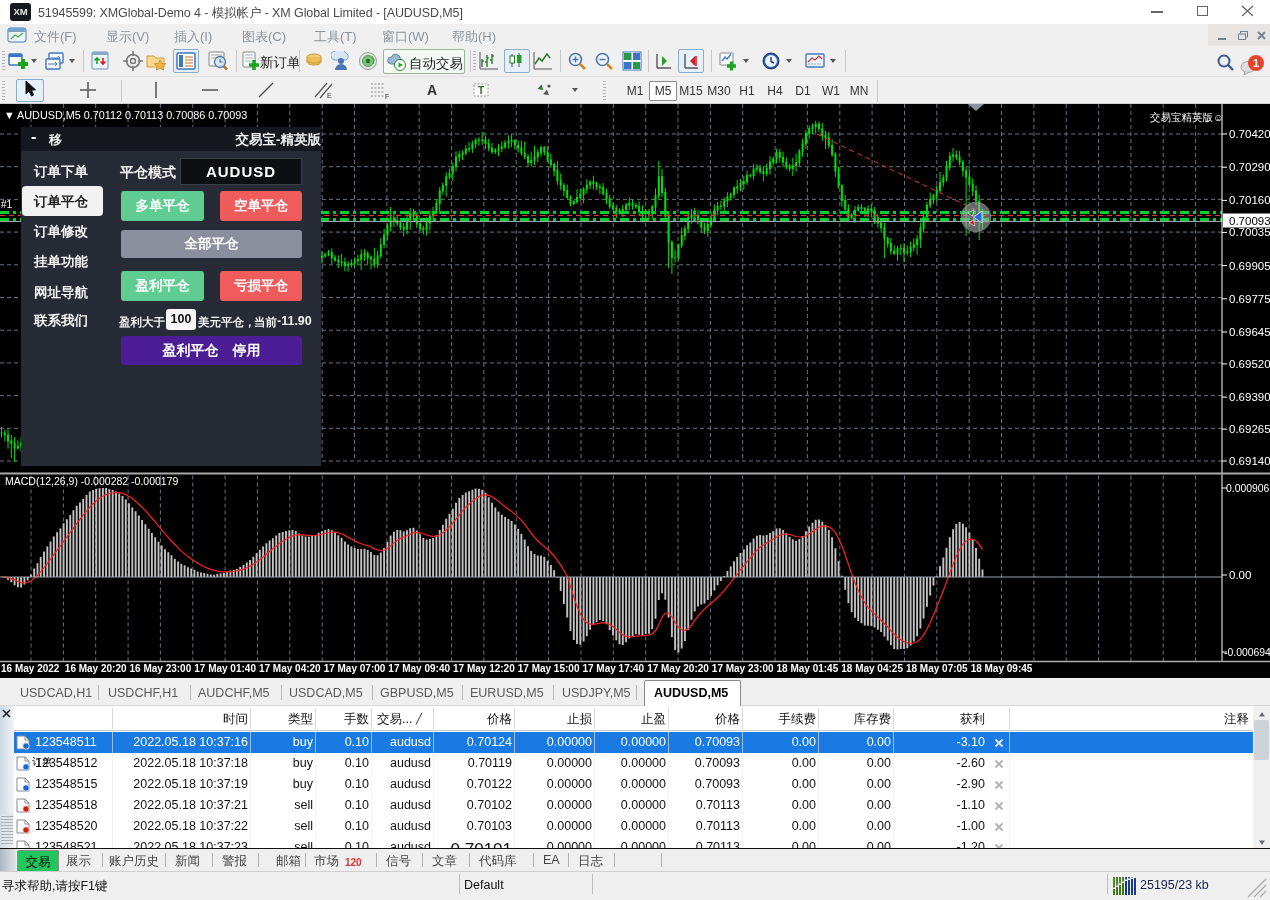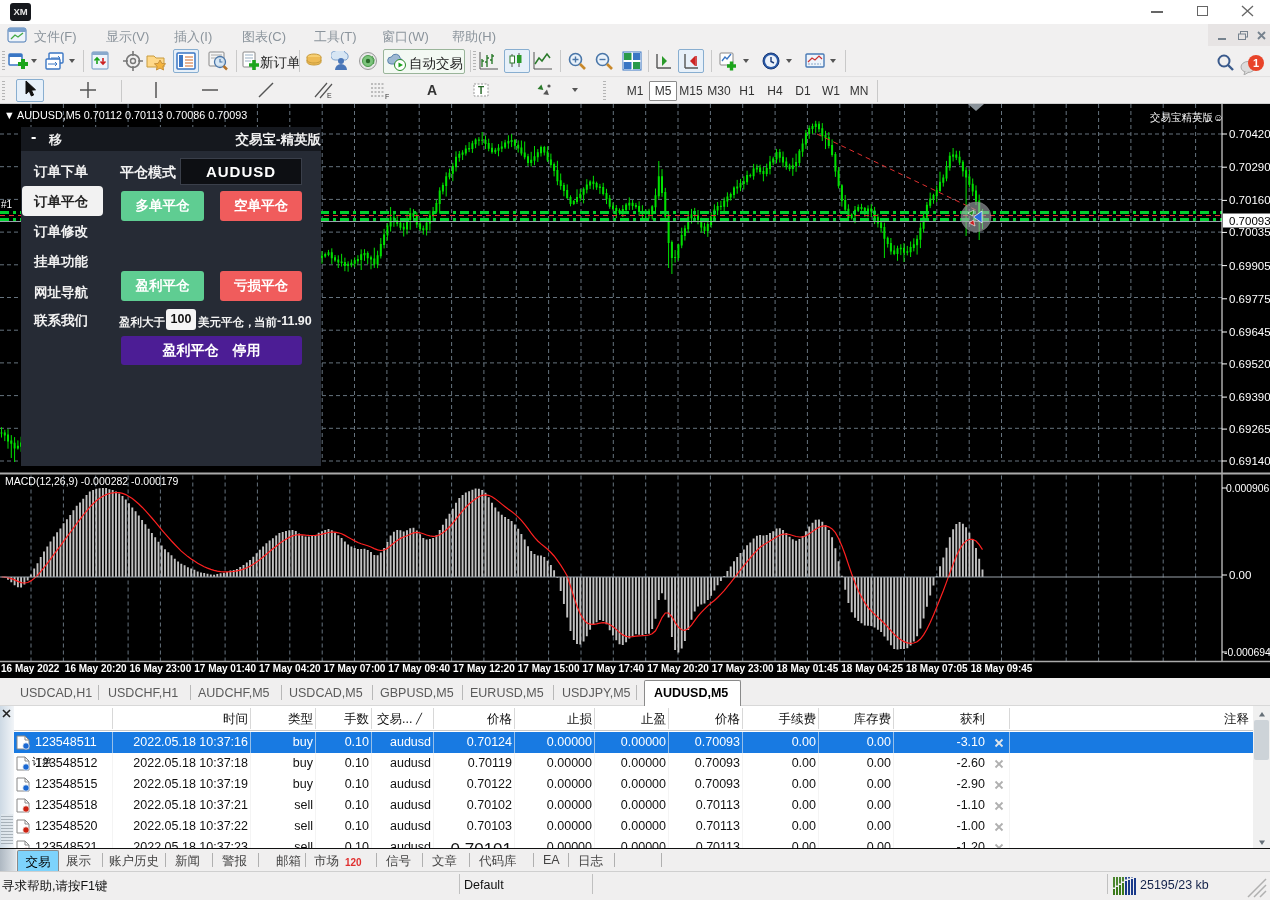--- a/index.html
+++ b/index.html
@@ -7,20 +7,21 @@
 .bar{position:absolute;left:0;width:1270px;}
 .pressed{background:#e7f0f9;border:1px solid #88aed0;border-radius:2px;}
 .tf{position:absolute;text-align:center;width:28px;top:3px;padding:3px 0;font-size:12px;color:#333;}
 .grip{position:absolute;width:3px;height:20px;background:repeating-linear-gradient(180deg,#b5b5b5 0 1px,#f0efef 1px 3px);}
 .vsep{position:absolute;width:1px;height:22px;background:#c9c9c9;}
 .dd{position:absolute;width:0;height:0;border-left:3.5px solid transparent;border-right:3.5px solid transparent;border-top:4px solid #555;}
 </style></head><body>
 
 <div class="bar" style="top:0;height:24px;background:#ffffff;">
  <div class="abs" style="left:10px;top:3px;width:21px;height:18px;background:#16181d;border-radius:3px;color:#e8e8e8;font-size:9.5px;font-weight:bold;text-align:center;line-height:18px;">XM</div>
+ <div class="abs" style="left:38px;top:5px;font-size:12.5px;letter-spacing:-0.1px;color:#4a4a4a;">51945599: XMGlobal-Demo 4 - 模拟帐户 - XM Global Limited - [AUDUSD,M5]</div>
  <div class="abs" style="left:1151px;top:11px;width:12px;height:1.5px;background:#666;"></div>
  <div class="abs" style="left:1197px;top:6px;width:11px;height:10px;border:1.5px solid #666;"></div>
  <svg class="abs" style="left:1241px;top:5px;" width="13" height="12">
       <path d="M1 1 L12 11 M12 1 L1 11" stroke="#666" stroke-width="1.3"></path>
     </svg>
 </div>
 <div class="bar" style="top:24px;height:22px;background:#f1f0f0;">
     <svg class="abs" style="left:7px;top:3px" width="20" height="17">
       <rect x="1" y="1" width="18" height="14" rx="2" fill="#eef4fb" stroke="#4a7ab5"></rect>
       <rect x="1" y="1" width="18" height="4" rx="1" fill="#7aa0cc"></rect>
@@ -315,20 +316,21 @@
  <div class="abs" style="left:1px;top:59px;width:81px;height:30px;background:#f2f2f2;border-radius:4px;"></div>
  <div class="abs" style="left:13px;top:66px;color:#222;font-size:13.5px;font-weight:bold;">订单平仓</div>
  <div class="abs" style="left:13px;top:96px;color:#f2f2f2;font-size:13.5px;font-weight:bold;">订单修改</div>
  <div class="abs" style="left:13px;top:126px;color:#f2f2f2;font-size:13.5px;font-weight:bold;">挂单功能</div>
  <div class="abs" style="left:13px;top:157px;color:#f2f2f2;font-size:13.5px;font-weight:bold;">网址导航</div>
  <div class="abs" style="left:13px;top:185px;color:#f2f2f2;font-size:13.5px;font-weight:bold;">联系我们</div>
  <div class="abs" style="left:99px;top:37px;color:#f2f2f2;font-size:14px;font-weight:bold;">平仓模式</div>
  <div class="abs" style="left:159px;top:31px;width:122px;height:27px;background:#0d0f13;border:1px solid #3a3f4a;text-align:center;line-height:25px;color:#fff;font-size:15px;font-weight:bold;letter-spacing:1px;">AUDUSD</div>
  <div class="abs" style="left:100px;top:64px;width:83px;height:30px;background:#5fcd92;border-radius:3px;text-align:center;line-height:30px;color:#fff;font-size:13.5px;font-weight:bold;">多单平仓</div>
  <div class="abs" style="left:199px;top:64px;width:82px;height:30px;background:#f05c5c;border-radius:3px;text-align:center;line-height:30px;color:#fff;font-size:13.5px;font-weight:bold;">空单平仓</div>
+ <div class="abs" style="left:100px;top:103px;width:181px;height:28px;background:#8b8e9c;border-radius:3px;text-align:center;line-height:28px;color:#fff;font-size:13.5px;font-weight:bold;">全部平仓</div>
  <div class="abs" style="left:100px;top:144px;width:83px;height:30px;background:#5fcd92;border-radius:3px;text-align:center;line-height:30px;color:#fff;font-size:13.5px;font-weight:bold;">盈利平仓</div>
  <div class="abs" style="left:199px;top:144px;width:82px;height:30px;background:#f05c5c;border-radius:3px;text-align:center;line-height:30px;color:#fff;font-size:13.5px;font-weight:bold;">亏损平仓</div>
  <div class="abs" style="left:98px;top:188px;color:#f2f2f2;font-size:11.5px;font-weight:bold;white-space:nowrap;">盈利大于</div>
  <div class="abs" style="left:145px;top:182px;width:30px;height:21px;background:#f5f5f5;color:#111;border-radius:3px;text-align:center;line-height:21px;font-size:12.5px;font-weight:bold;">100</div>
  <div class="abs" style="left:177px;top:188px;color:#f2f2f2;font-size:11.5px;font-weight:bold;white-space:nowrap;">美元平仓，</div>
  <div class="abs" style="left:233px;top:188px;color:#f2f2f2;font-size:11.5px;font-weight:bold;">当前</div>
  <div class="abs" style="left:256px;top:187px;color:#f2f2f2;font-size:12.5px;font-weight:bold;">-11.90</div>
  <div class="abs" style="left:100px;top:209px;width:181px;height:29px;background:#4c1d95;border-radius:3px;text-align:center;line-height:29px;color:#fff;font-size:14px;font-weight:bold;">盈利平仓　停用</div>
 </div>
 <div class="bar" style="top:678px;height:28px;background:#f0efef;border-bottom:1px solid #d8d8d8;">
@@ -519,21 +521,21 @@
       <path d="M4 1 L7 5.5 H1 Z" fill="#667078"></path>
     </svg>
     <svg class="abs" style="left:1258px;top:133px" width="8" height="7">
       <path d="M4 6 L7 1.5 H1 Z" fill="#667078"></path>
     </svg>
     <div class="abs" style="left:1254px;top:14px;width:15px;height:40px;background:#cdd3d8;border-radius:2px;"></div>
   </div>
 <div class="bar" style="top:848px;height:1.5px;background:#111;"></div>
 <div class="bar" style="top:849px;height:22px;background:#f0efef;">
     <div class="abs" style="left:0;top:0;width:16px;height:22px;background:linear-gradient(90deg,#aeb8c2,#dfe4e9);"></div>
-    <div class="abs" style="left:17px;top:1px;width:42px;height:21px;background:#7dd3fc;border:1px solid #8a8a8a;border-bottom:none;border-radius:2px 2px 0 0;text-align:center;font-size:12.5px;color:#000;padding-top:3px;">交易</div>
+    <div class="abs" style="left:17px;top:1px;width:42px;height:21px;background:#22c55e;border:1px solid #8a8a8a;border-bottom:none;border-radius:2px 2px 0 0;text-align:center;font-size:12.5px;color:#000;padding-top:3px;">交易</div>
     <div class="abs" style="left:66px;top:4px;font-size:12.5px;color:#444;">展示</div>
     <div class="abs" style="left:109px;top:4px;font-size:12.5px;color:#444;">账户历史</div>
     <div class="abs" style="left:175px;top:4px;font-size:12.5px;color:#444;">新闻</div>
     <div class="abs" style="left:222px;top:4px;font-size:12.5px;color:#444;">警报</div>
     <div class="abs" style="left:268px;top:4px;font-size:12.5px;color:#444;padding-left:8px;">邮箱</div>
     <div class="abs" style="left:314px;top:4px;font-size:12.5px;color:#444;">市场</div>
     <div class="abs" style="left:386px;top:4px;font-size:12.5px;color:#444;">信号</div>
     <div class="abs" style="left:432px;top:4px;font-size:12.5px;color:#444;">文章</div>
     <div class="abs" style="left:479px;top:4px;font-size:12.5px;color:#444;">代码库</div>
     <div class="abs" style="left:543px;top:4px;font-size:12.5px;color:#444;">EA</div>

